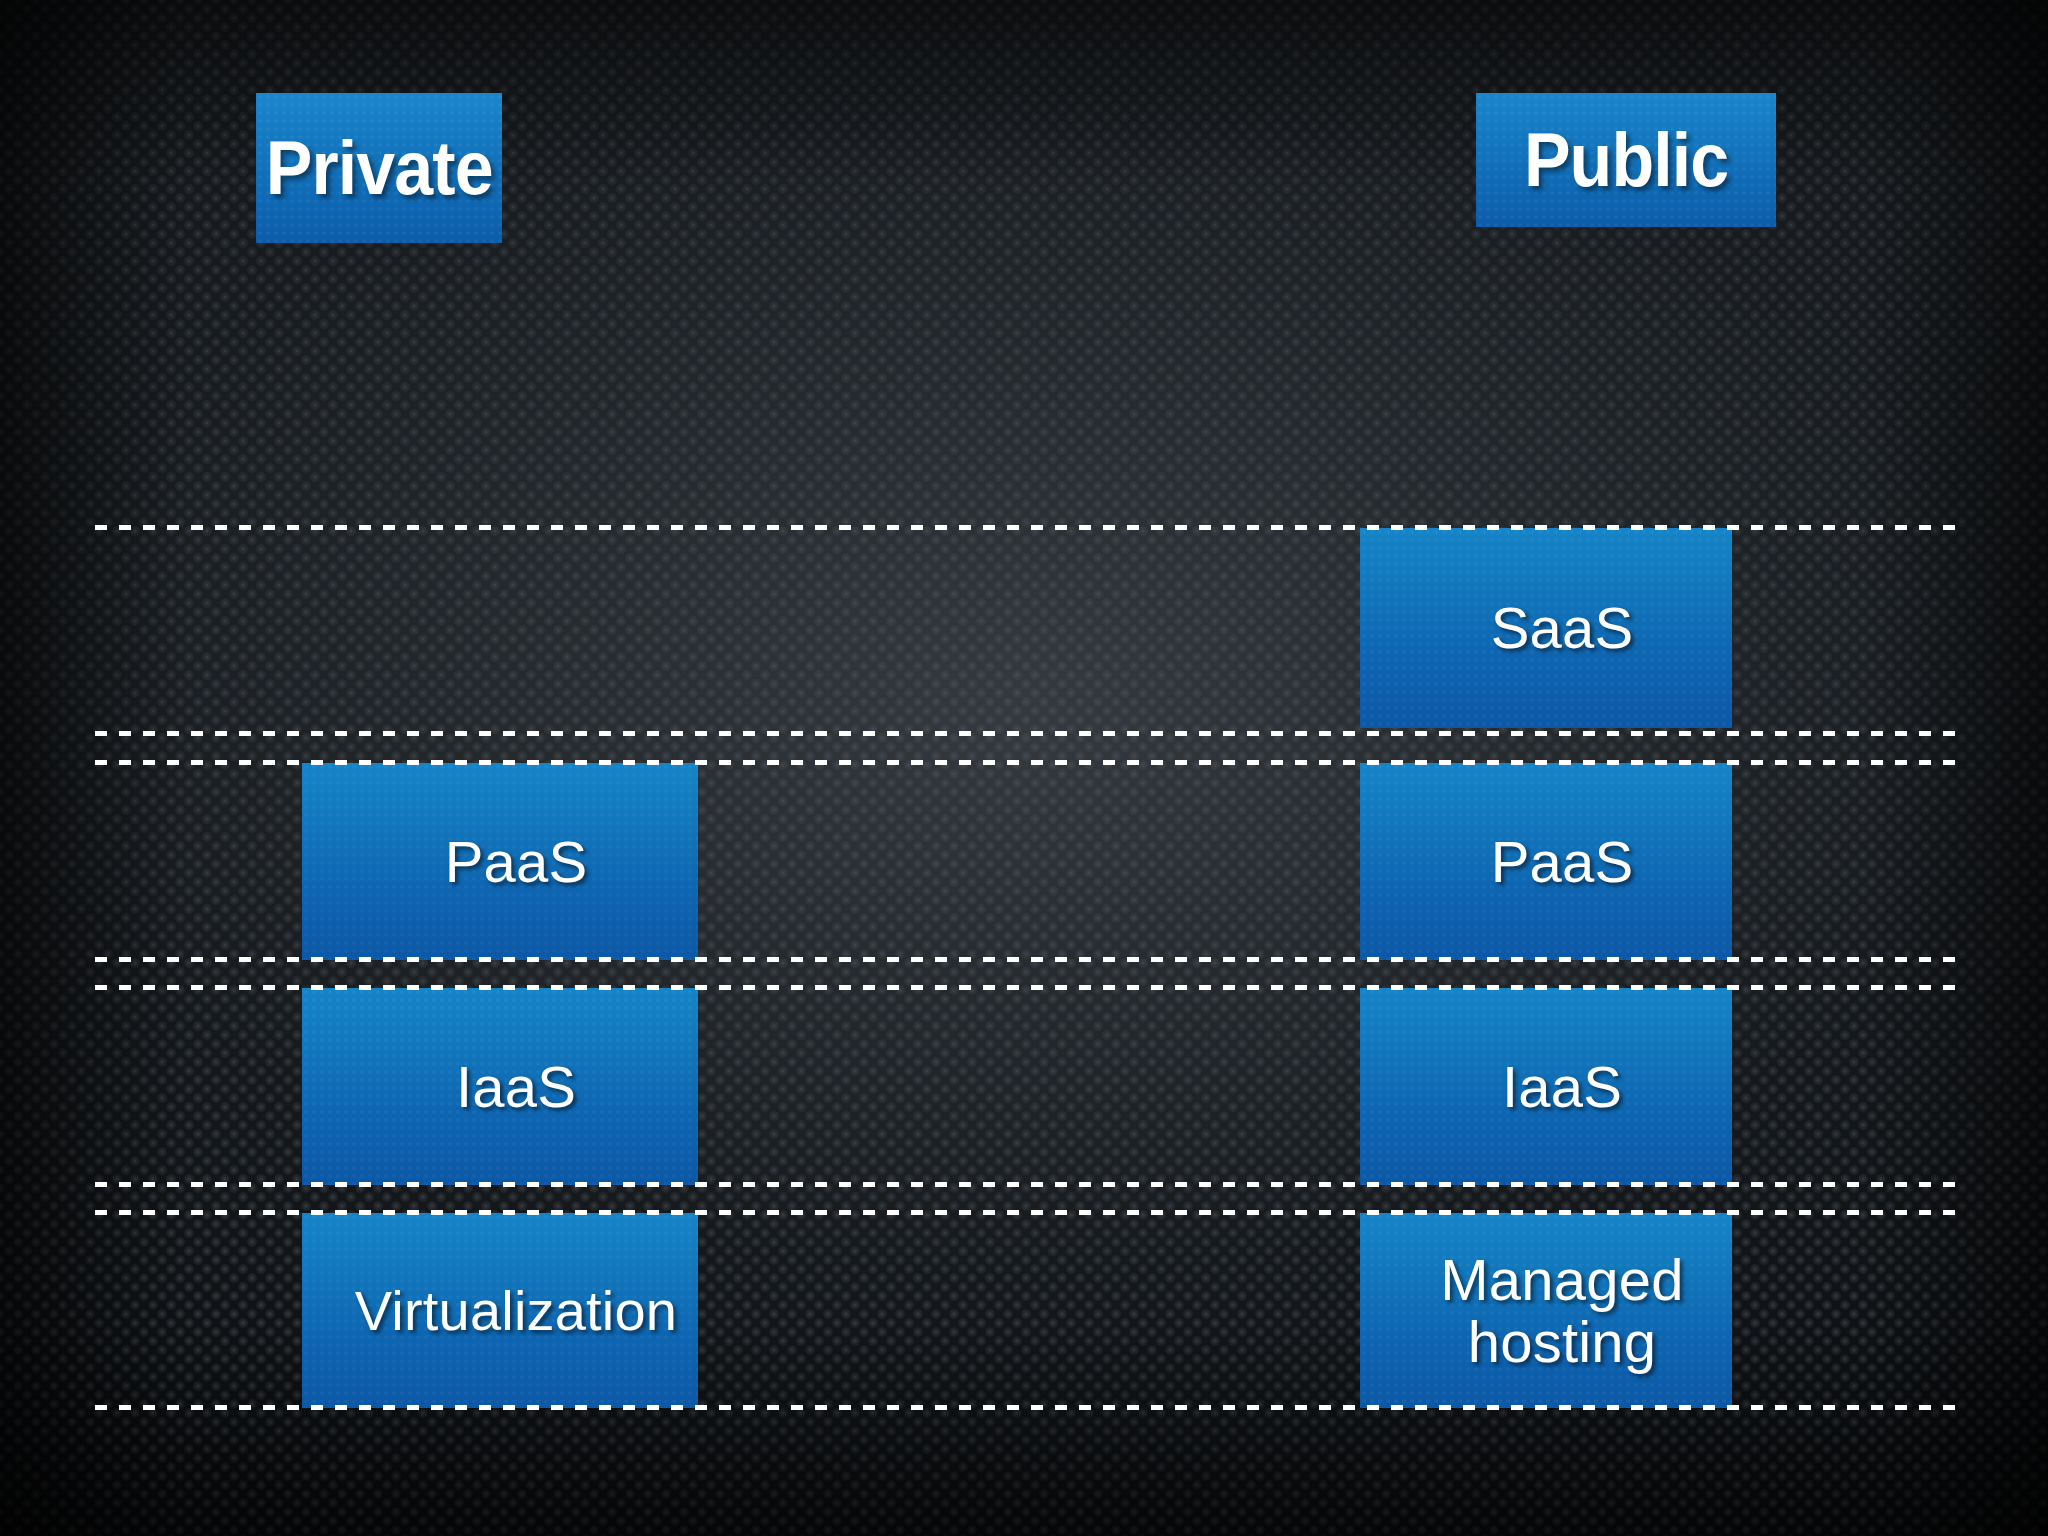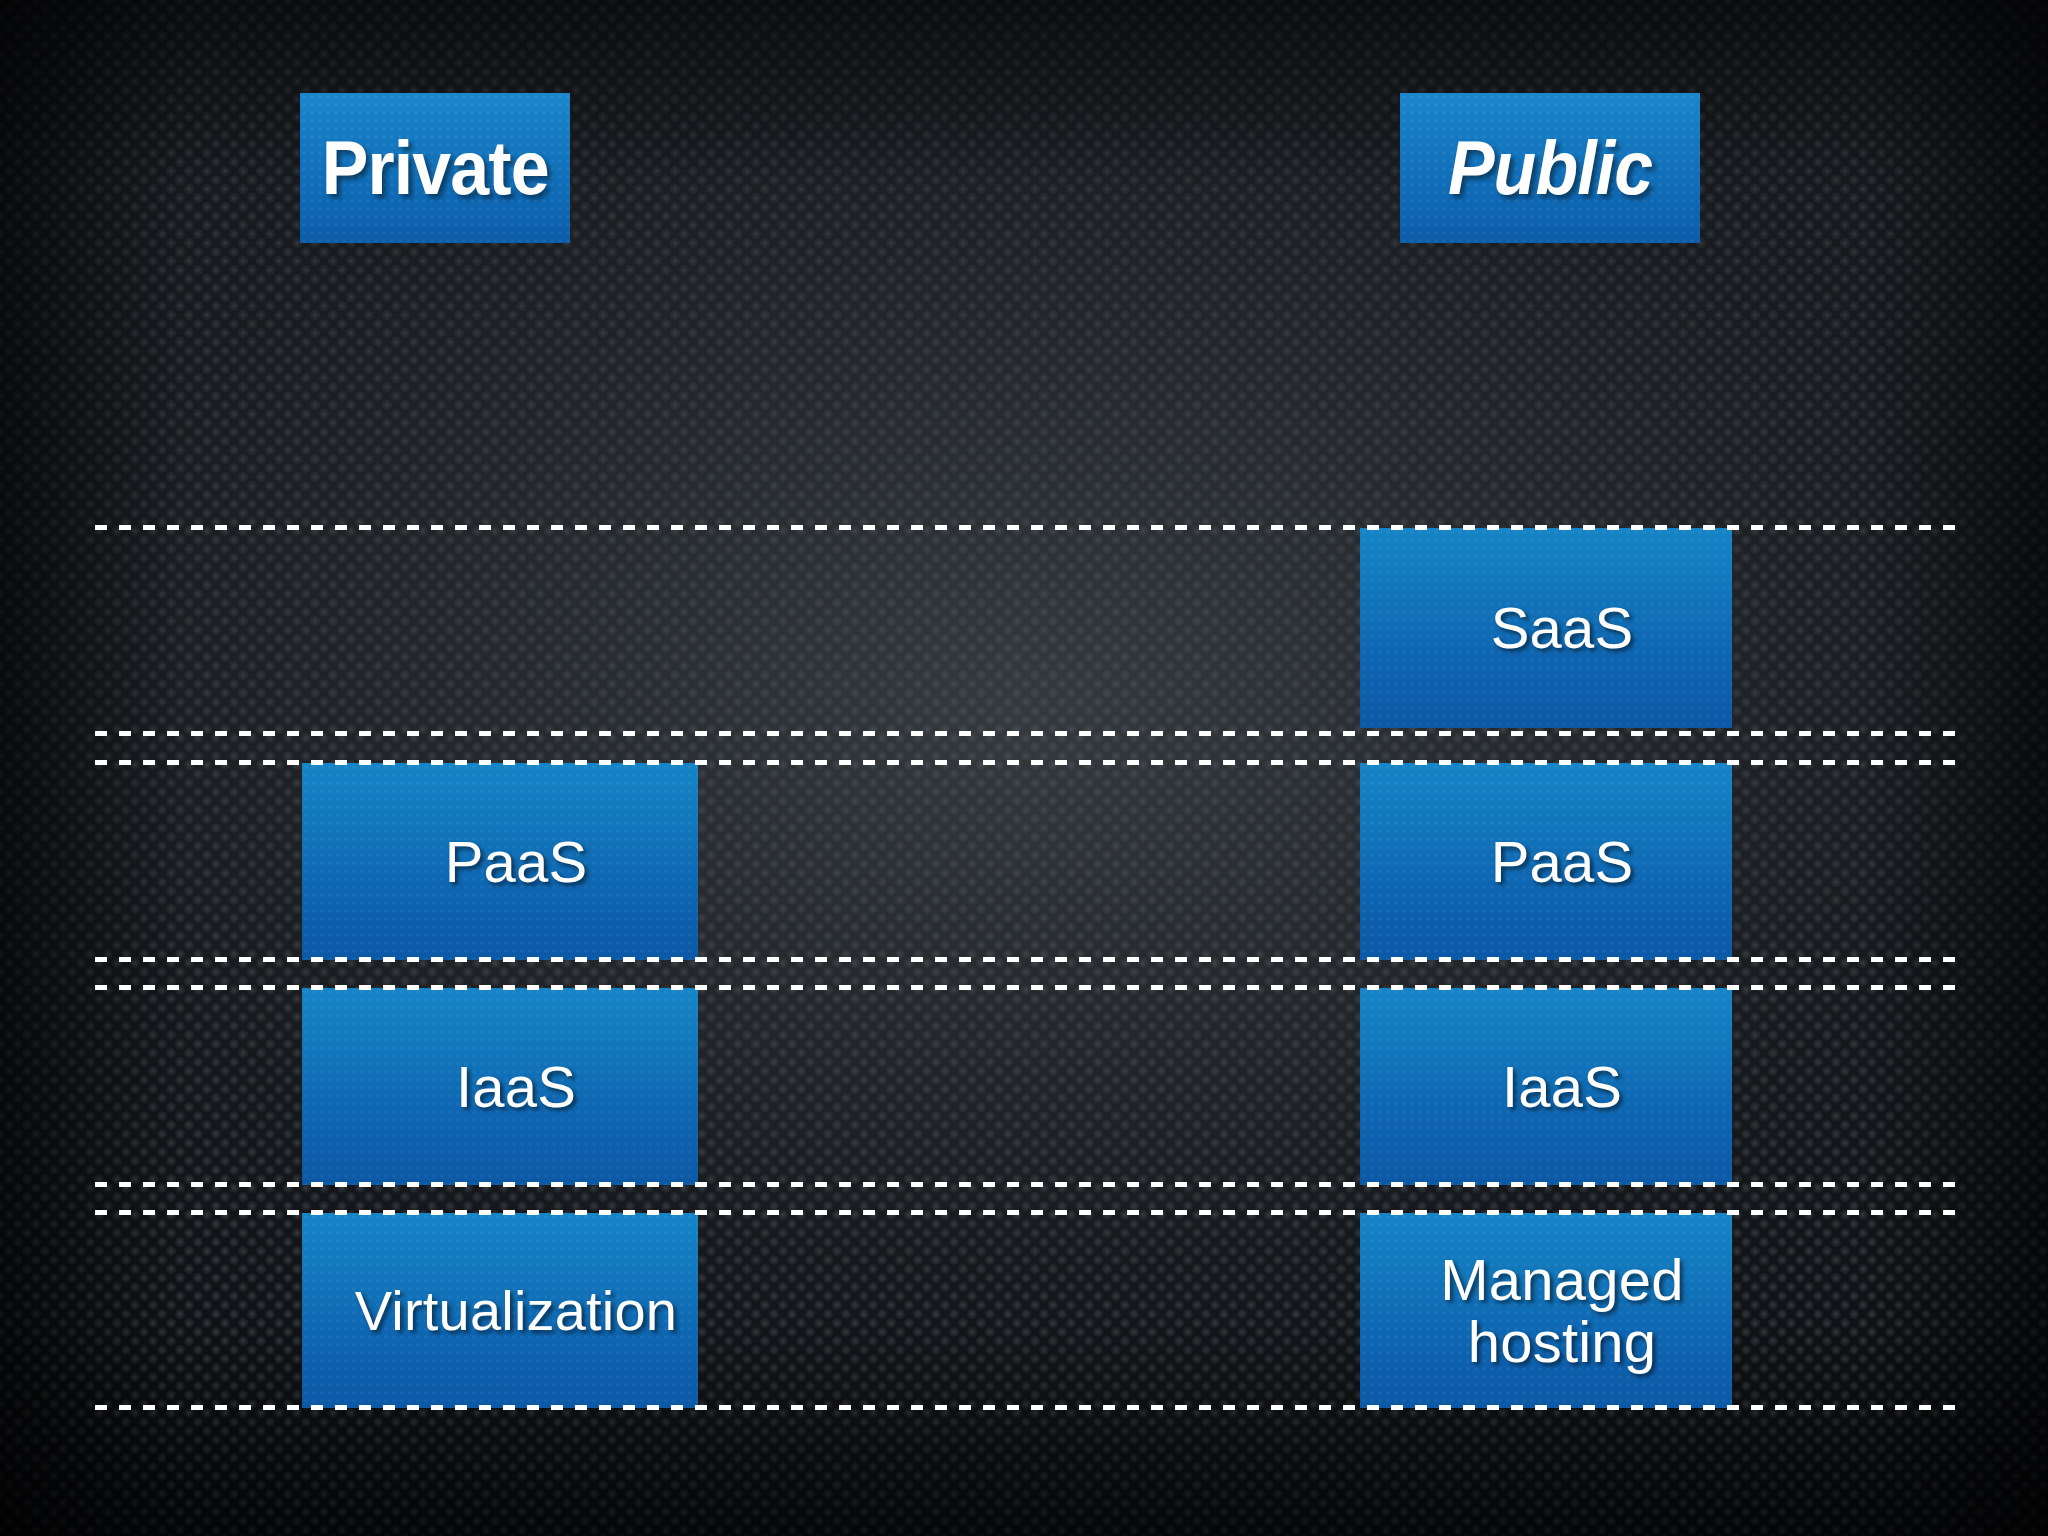--- a/index.html
+++ b/index.html
@@ -128,22 +128,22 @@
     font-weight: 700;
     font-size: 76px;
     line-height: 1;
     letter-spacing: -1px;
     text-shadow: 4px 4px 5px rgba(0,0,0,0.45);
     transform: scaleX(0.92);
     transform-origin: center;
   }
 
   
-  #hdr-private { left: 256px;  top: 93px;   width: 270px; height: 150px; margin-left: 44px; }
-  #hdr-public  { left: 1400px; top: 93px;   width: 300px; height: 150px; font-style: italic; }
+  #hdr-private { left: 256px;  top: 93px;   width: 246px; height: 150px; }
+  #hdr-public  { left: 1476px; top: 93px;   width: 300px; height: 134px; }
 
   #rule-1 { left: 95px; top: 525px;  width: 1865px; }
   #rule-2 { left: 95px; top: 731px;  width: 1865px; }
   #rule-3 { left: 95px; top: 760px;  width: 1865px; }
   #rule-4 { left: 95px; top: 957px;  width: 1865px; }
   #rule-5 { left: 95px; top: 985px;  width: 1865px; }
   #rule-6 { left: 95px; top: 1182px; width: 1865px; }
   #rule-7 { left: 95px; top: 1210px; width: 1865px; }
   #rule-8 { left: 95px; top: 1405px; width: 1865px; }
 

